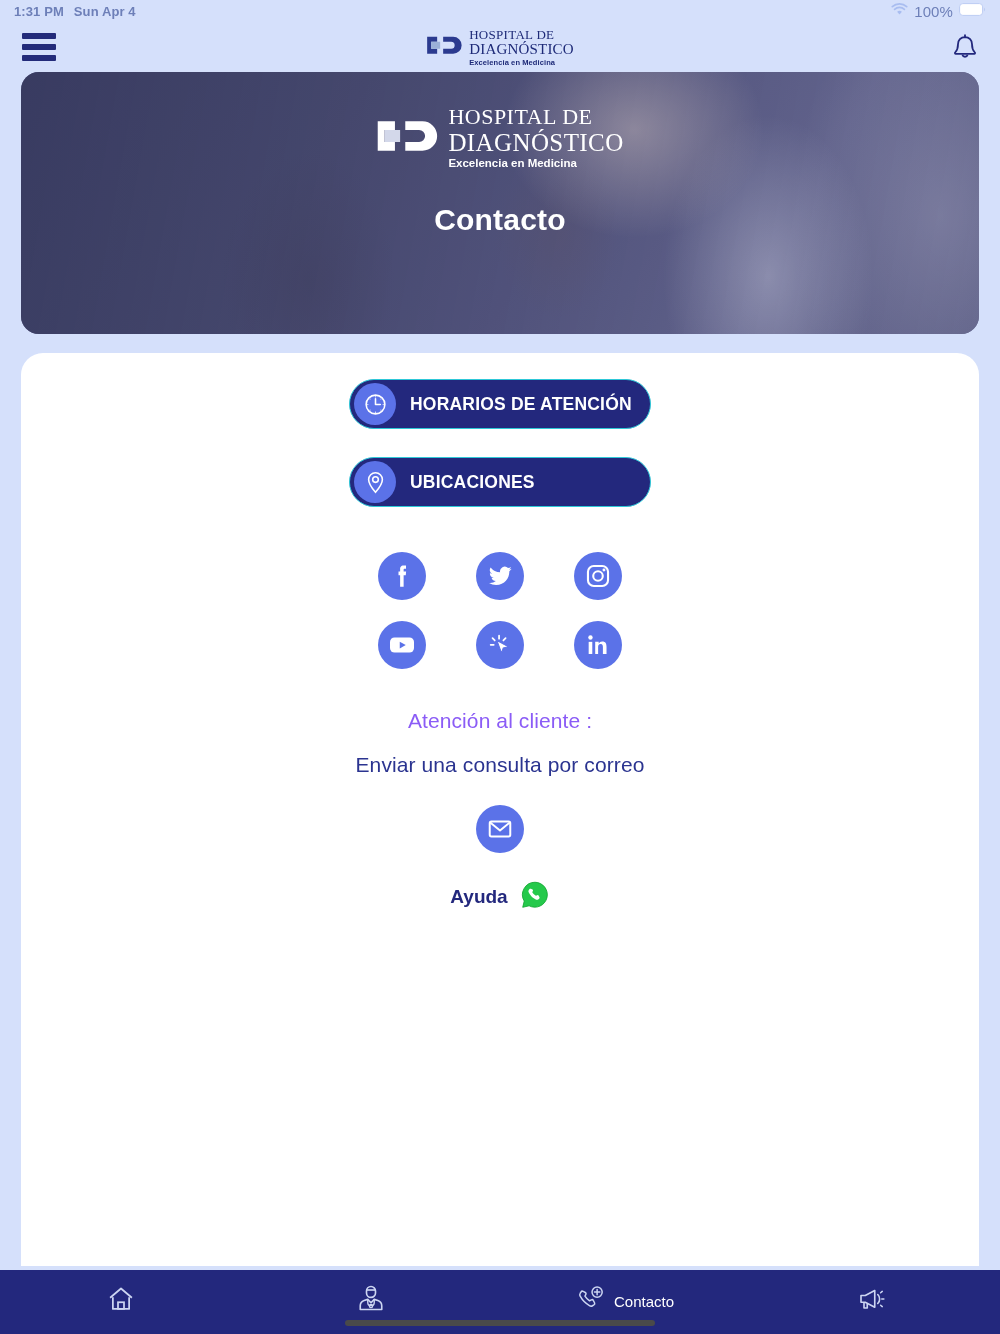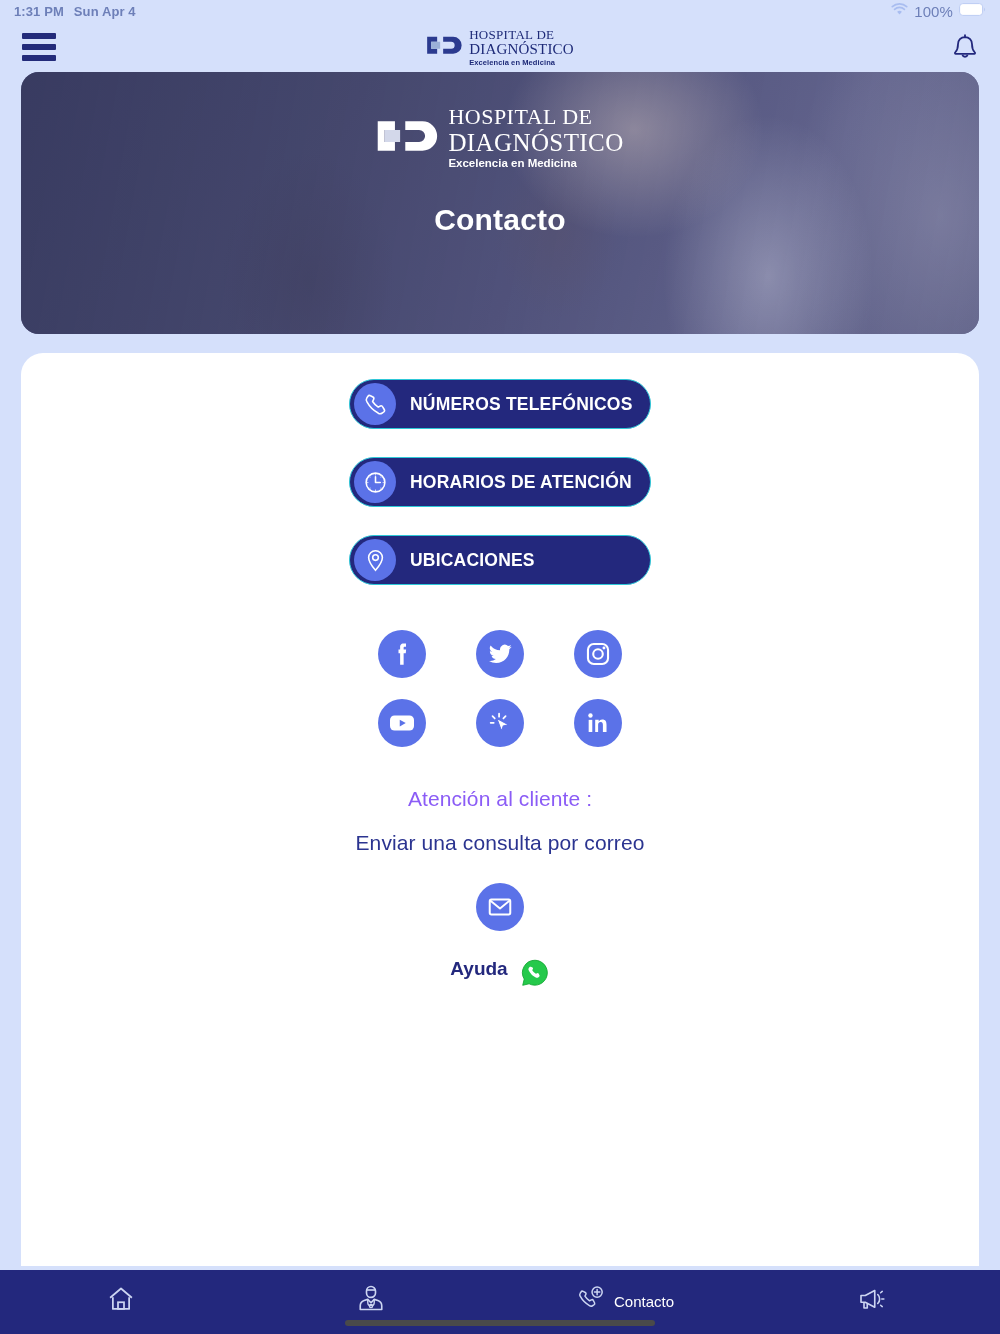--- a/index.html
+++ b/index.html
@@ -248,20 +248,21 @@
     border-radius: 50%;
     background: #5b72e8;
     display: flex;
     align-items: center;
     justify-content: center;
     cursor: pointer;
   }
   .help-row {
     margin-top: 27px;
     display: flex;
+    align-items: center;
     gap: 12px;
     cursor: pointer;
   }
   .help-label {
     font-size: 19px;
     font-weight: bold;
     color: #23287d;
   }
 
   
@@ -373,28 +374,20 @@
         <span class="hero-l2">DIAGNÓSTICO</span>
         <span class="hero-l3">Excelencia en Medicina</span>
       </span>
     </div>
     <div class="hero-title">Contacto</div>
   </div>
 </div>
 
 <div class="card">
 
-  <div class="action-btn">
-    <span class="action-ico">
-      <svg width="25" height="25" viewBox="0 0 24 24">
-        <path d="M7.2 3.6 c-.9-.5-2 -.2-2.6.7 l-1 1.6 c-.7 1.1-.6 2.5.2 3.6 a27 27 0 0 0 10.7 10.7 c1.1.8 2.5.9 3.6.2 l1.6-1 c.9-.6 1.2-1.7.7-2.6 l-1.5-2.6 c-.4-.8-1.4-1.1-2.2-.7 l-2.1 1 a19 19 0 0 1-5.4-5.4 l1-2.1 c.4-.8.1-1.8-.7-2.2 Z" fill="none" stroke="#ffffff" stroke-width="1.5" stroke-linejoin="round"></path>
-      </svg>
-    </span>
-    <span class="action-label">NÚMEROS TELEFÓNICOS</span>
-  </div>
 
   <div class="action-btn">
     <span class="action-ico">
       <svg width="25" height="25" viewBox="0 0 24 24">
         <circle cx="12" cy="12" r="9" fill="none" stroke="#ffffff" stroke-width="1.5"></circle>
         <path d="M12 6.4 V12 h4.6" fill="none" stroke="#ffffff" stroke-width="1.5" stroke-linecap="round" stroke-linejoin="round"></path>
         <circle cx="12" cy="4.6" r="0.6" fill="#ffffff"></circle>
         <circle cx="19.4" cy="12" r="0.6" fill="#ffffff"></circle>
         <circle cx="12" cy="19.4" r="0.6" fill="#ffffff"></circle>
         <circle cx="4.6" cy="12" r="0.6" fill="#ffffff"></circle>

